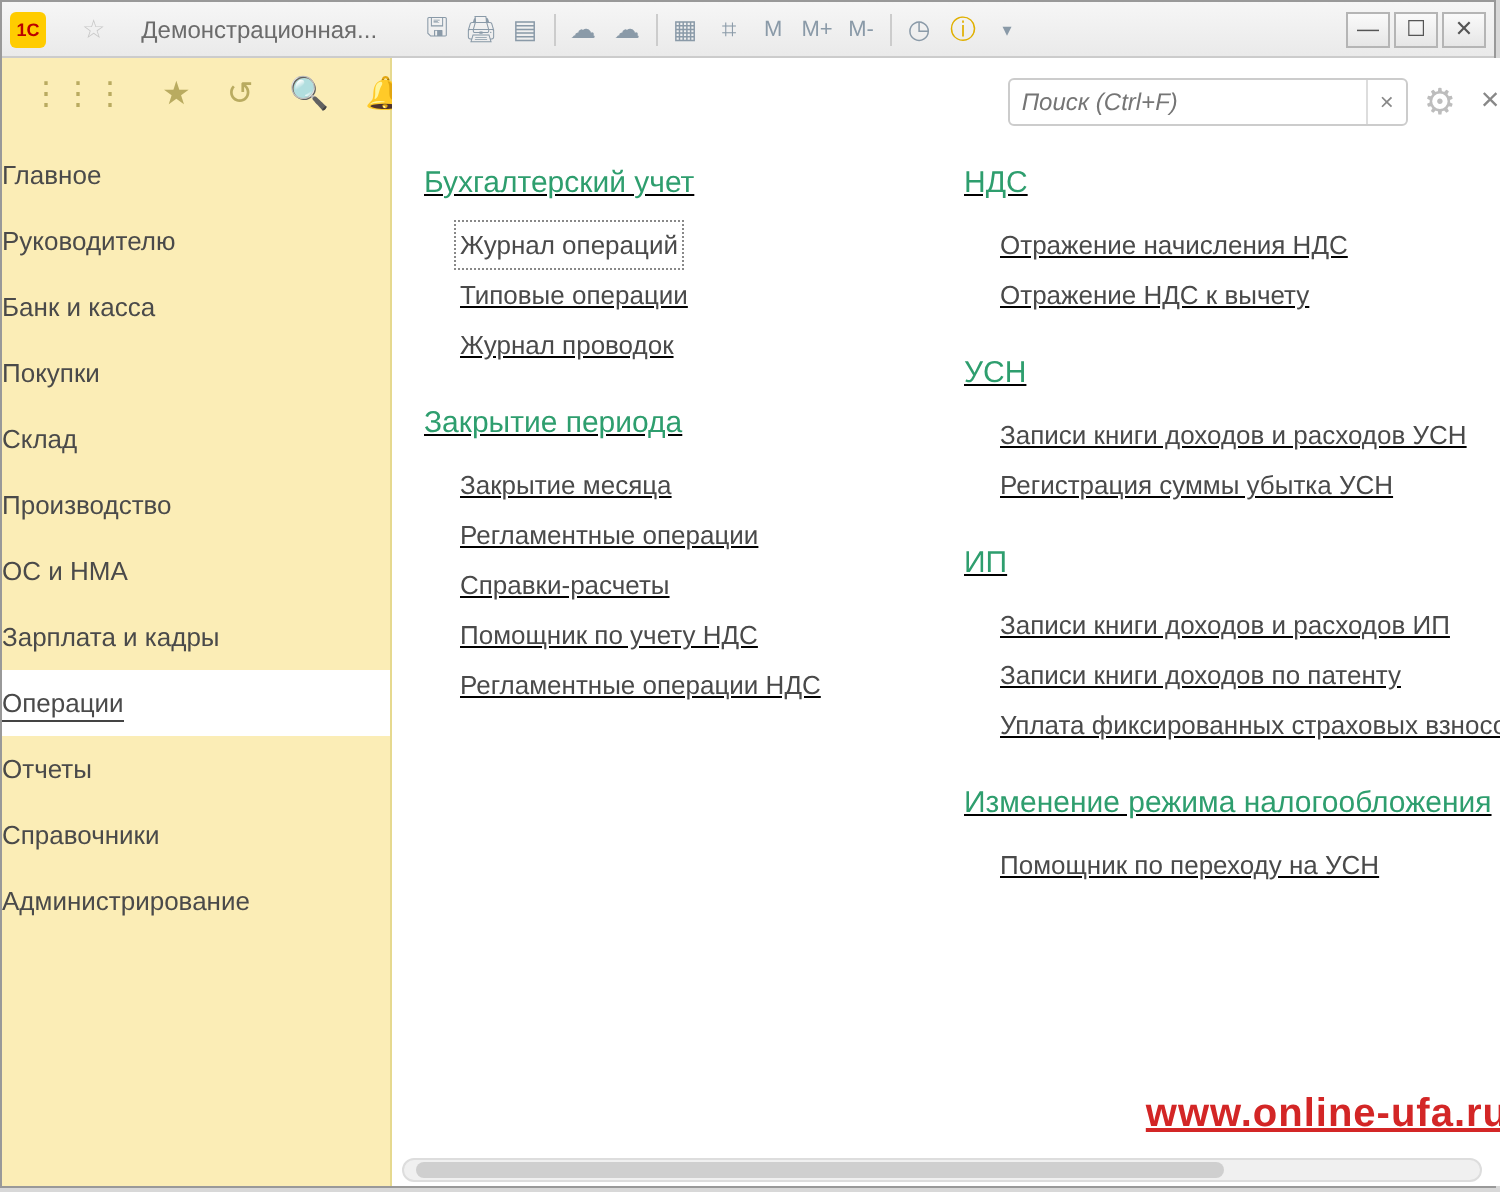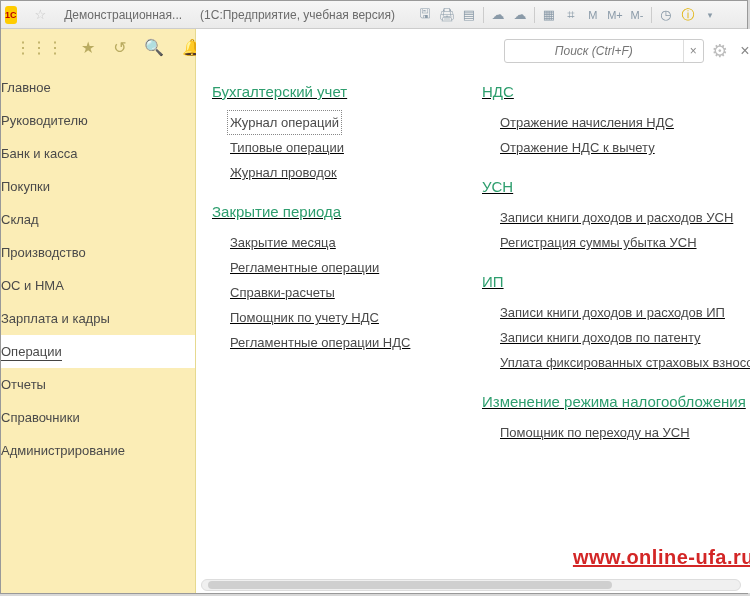--- a/index.html
+++ b/index.html
@@ -123,21 +123,20 @@
     align-items: center;
   }
   .search-box input {
     border: none;
     outline: none;
     flex: 1;
     padding: 0 6px;
     color: #999;
     font-size: 12px;
     font-style: italic;
-    text-align: center;
   }
   .search-clear {
     width: 20px; text-align:center;
     border-left:1px solid #ddd;
     color:#888; font-size:12px;
     height:100%; line-height:22px;
   }
   .gear {
     color:#bdbdbd; font-size:18px;
   }
@@ -206,21 +205,20 @@
 </style>
 </head>
 <body>
 
 <div class="window">
 
   <div class="titlebar">
     <div class="app-icon">1C</div>
     <span style="color:#c7c7c7;font-size:13px">☆</span>
     <span class="title-text">Демонстрационная...</span>
-    <span class="title-text">(1С:Предприятие, учебная версия)</span>
     <div class="tb-icons">
       <span class="tb-icon">🖫</span>
       <span class="tb-icon">🖨</span>
       <span class="tb-icon">▤</span>
       <span class="tb-sep"></span>
       <span class="tb-icon">☁</span>
       <span class="tb-icon">☁</span>
       <span class="tb-sep"></span>
       <span class="tb-icon">▦</span>
       <span class="tb-icon">⌗</span>

